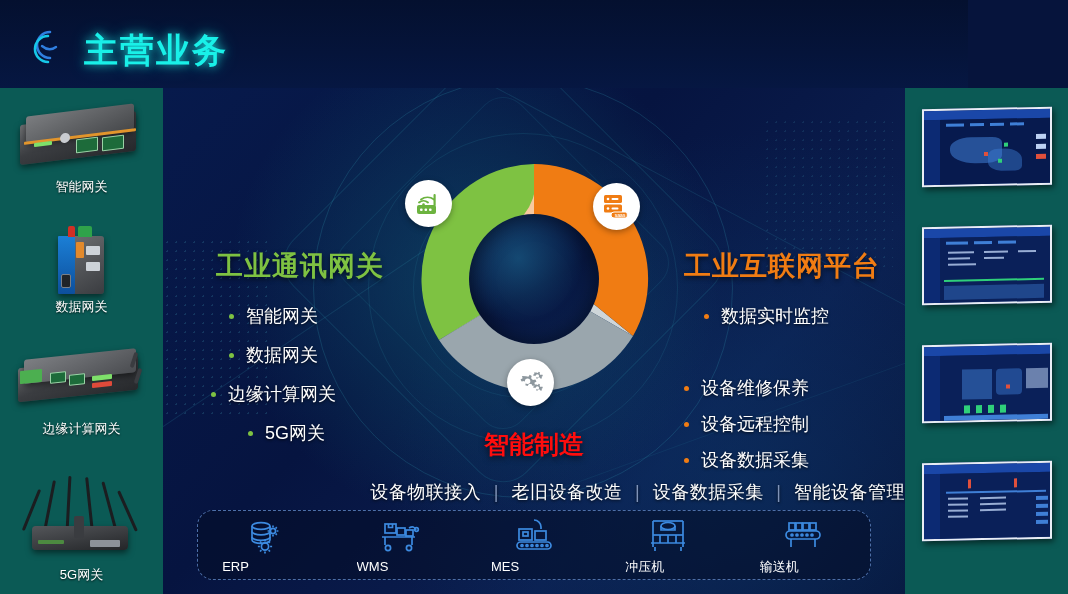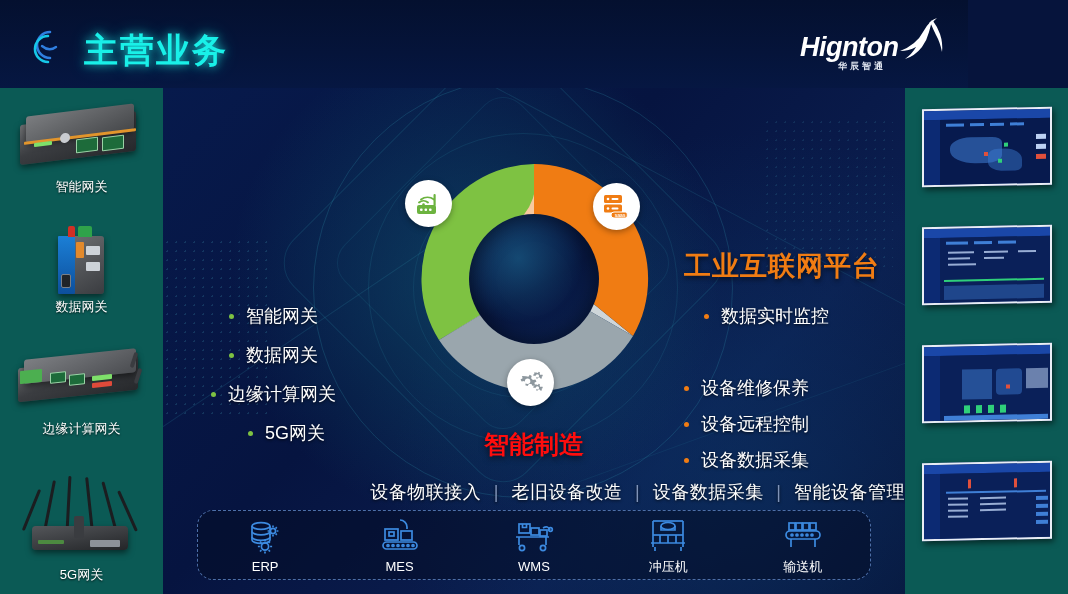--- a/index.html
+++ b/index.html
@@ -142,21 +142,21 @@
     text-shadow:0 1px 3px rgba(0,0,0,.8);
   }
   #sm-list .sep { color:#7f93b8; padding:0 7px; }
 
   #icon-bar {
     position:absolute; left:34px; top:422px; width:674px; height:70px;
     border:1px dashed #4d6fa8; border-radius:16px;
     background:rgba(4,13,38,.55);
     display:flex; align-items:center; justify-content:space-around;
   }
-  .ib-item { width:86px; text-align:center; }
+  .ib-item { width:86px; }
   .ib-glyph { height:40px; display:flex; align-items:flex-end; justify-content:center; }
   .ib-label {
     margin-top:3px; font-size:13px; color:#ffffff;
     white-space:nowrap; overflow:hidden; text-overflow:ellipsis;
   }
 
   svg { display:block; overflow:visible; }
 </style>
 </head>
 <body>
@@ -168,31 +168,20 @@
     <div id="header-logo-mark">
       <svg width="42" height="42" viewBox="0 0 42 42">
         <path d="M22 6 A13 13 0 1 0 22 32" fill="none" stroke="#2f7fe0" stroke-width="2.6" stroke-linecap="round"></path>
         <path d="M20 36 A13 13 0 1 1 20 10" fill="none" stroke="#16c7e8" stroke-width="2.6" stroke-linecap="round"></path>
         <path d="M14 20 q7 6 14 1" fill="none" stroke="#2f7fe0" stroke-width="2.4" stroke-linecap="round"></path>
       </svg>
     </div>
 
     <div id="header-title">主营业务</div>
 
-    <div id="brand">
-      <div id="brand-mark">
-        <svg width="56" height="56" viewBox="0 0 56 56">
-          <path d="M40 6 q-5 5 -9 12 q-3 6 -9 11 q-6 5 -14 8 q9 0 16-4 q-4 7 -11 12 q10-3 17-12 q5-7 7-15 q2-7 3-12 z" fill="#ffffff"></path>
-          <path d="M41 7 q4 5 7 13 q3 9 2 18 q-2-10 -6-17 q-3-6 -5-11 z" fill="#ffffff"></path>
-          <path d="M37 9 q4-4 8-5 q-4 3 -6 7 z" fill="#ffffff"></path>
-        </svg>
-      </div>
-      <div id="brand-word">Hignton</div>
-      <div id="brand-sub">华辰智通</div>
-    </div>
   </div>
 
   <div class="rail" id="rail-left">
 
     <div class="rail-item" style="top:14px">
       <div class="device-shot">
         <div class="dev-body" style="left:8px; top:16px; width:116px; height:40px; transform:skewY(-7deg);"></div>
         <div class="dev-body" style="left:14px; top:8px; width:108px; height:26px; transform:skewY(-7deg); background:linear-gradient(160deg,#7b7d80,#45474a);"></div>
         <div class="dev-accent" style="left:12px; top:33px; width:112px; height:3px; background:#e2952c; transform:skewY(-7deg);"></div>
         <div class="dev-accent" style="left:64px; top:36px; width:22px; height:14px; background:#1d6b3a; border:1px solid #9ad3a6; transform:skewY(-7deg);"></div>
@@ -340,20 +329,21 @@
     <div class="bg-ring" style="left:205px; top:45px; width:310px; height:310px; border-color:rgba(60,190,205,.12)"></div>
     <div class="bg-ring" style="left:250px; top:90px; width:220px; height:220px; border-color:rgba(60,190,205,.10)"></div>
     <div class="bg-hex" style="left:175px; top:10px; width:330px; height:330px; border-radius:34px;"></div>
     <div class="bg-hex" style="left:215px; top:50px; width:250px; height:250px; border-radius:26px; border-color:rgba(60,190,205,.10)"></div>
     <div class="bg-line" style="left:-40px; top:210px; width:460px; height:1px; transform:rotate(-34deg);"></div>
     <div class="bg-line" style="left:300px; top:120px; width:520px; height:1px; transform:rotate(28deg);"></div>
     <div class="bg-line" style="left:380px; top:330px; width:420px; height:1px; transform:rotate(-20deg); opacity:.6"></div>
     <div class="bg-dotgrid" style="left:0px; top:150px; width:110px; height:180px;"></div>
     <div class="bg-dotgrid" style="left:600px; top:30px; width:130px; height:150px; opacity:.16"></div>
 
+    <div class="col-head" id="head-left">工业通讯网关</div>
 
     <div class="bullet-row" style="left:66px; top:216px">
       <span class="dot dot-g"></span>
       <span>智能网关</span>
     </div>
     <div class="bullet-row" style="left:66px; top:255px">
       <span class="dot dot-g"></span>
       <span>数据网关</span>
     </div>
     <div class="bullet-row" style="left:48px; top:294px">
@@ -461,20 +451,38 @@
             <path d="M6 8 v14 c0 1.9 4 3.4 9 3.4 s9-1.5 9-3.4 V8"></path>
             <path d="M6 13.5 c0 1.9 4 3.4 9 3.4 s9-1.5 9-3.4"></path>
             <path d="M6 19 c0 1.9 4 3.4 9 3.4 s9-1.5 9-3.4"></path>
             <circle cx="27" cy="13" r="2.6"></circle>
             <path d="M27 9.2 v-1.6 M27 18.4 v-1.6 M30.8 13 h1.6 M21.6 13 h1.6 M29.7 10.3 l1.1-1.1 M23.2 16.8 l1.1-1.1 M29.7 15.7 l1.1 1.1 M23.2 9.2 l1.1 1.1"></path>
             <circle cx="19" cy="28.5" r="3.6"></circle>
             <path d="M19 23.4 v-2 M19 35.6 v-2 M24.1 28.5 h2 M11.9 28.5 h2 M22.6 24.9 l1.4-1.4 M14 33.5 l1.4-1.4 M22.6 32.1 l1.4 1.4 M14 23.5 l1.4 1.4"></path>
           </svg>
         </div>
         <div class="ib-label">ERP</div>
+      </div>
+
+      <div class="ib-item">
+        <div class="ib-glyph">
+          <svg width="42" height="38" viewBox="0 0 42 38" fill="none" stroke="#3c8ae0" stroke-width="1.7">
+            <rect x="6" y="6" width="11" height="9"></rect>
+            <path d="M9.5 6 v3.5 h4 V6"></path>
+            <rect x="18" y="10" width="8" height="7"></rect>
+            <rect x="27" y="12" width="7" height="6"></rect>
+            <path d="M3 19 h33"></path>
+            <path d="M6 19 v8 M33 19 v8"></path>
+            <circle cx="9" cy="30" r="2.6"></circle>
+            <circle cx="30" cy="30" r="2.6"></circle>
+            <path d="M30 10 q5-3 7 2"></path>
+            <circle cx="37.5" cy="11.5" r="1.8"></circle>
+          </svg>
+        </div>
+        <div class="ib-label">WMS</div>
       </div>
 
       <div class="ib-item">
         <div class="ib-glyph">
           <svg width="44" height="38" viewBox="0 0 44 38" fill="none" stroke="#3c8ae0" stroke-width="1.7">
             <path d="M22 2 a7 7 0 0 1 7 7 v2"></path>
             <rect x="7" y="11" width="13" height="11"></rect>
             <rect x="11" y="14" width="5" height="4"></rect>
             <rect x="23" y="13" width="11" height="9"></rect>
             <rect x="5" y="24" width="34" height="7" rx="3.5"></rect>
@@ -485,38 +493,20 @@
             <circle cx="30" cy="27.5" r="1"></circle>
             <circle cx="35" cy="27.5" r="1"></circle>
           </svg>
         </div>
         <div class="ib-label">MES</div>
       </div>
 
       <div class="ib-item">
         <div class="ib-glyph">
           <svg width="42" height="38" viewBox="0 0 42 38" fill="none" stroke="#3c8ae0" stroke-width="1.7">
-            <rect x="6" y="6" width="11" height="9"></rect>
-            <path d="M9.5 6 v3.5 h4 V6"></path>
-            <rect x="18" y="10" width="8" height="7"></rect>
-            <rect x="27" y="12" width="7" height="6"></rect>
-            <path d="M3 19 h33"></path>
-            <path d="M6 19 v8 M33 19 v8"></path>
-            <circle cx="9" cy="30" r="2.6"></circle>
-            <circle cx="30" cy="30" r="2.6"></circle>
-            <path d="M30 10 q5-3 7 2"></path>
-            <circle cx="37.5" cy="11.5" r="1.8"></circle>
-          </svg>
-        </div>
-        <div class="ib-label">WMS</div>
-      </div>
-
-      <div class="ib-item">
-        <div class="ib-glyph">
-          <svg width="42" height="38" viewBox="0 0 42 38" fill="none" stroke="#3c8ae0" stroke-width="1.7">
             <path d="M6 4 v26 M36 4 v26"></path>
             <path d="M6 4 h30"></path>
             <ellipse cx="21" cy="9" rx="7" ry="3.5"></ellipse>
             <path d="M14 9 v4 h14 v-4"></path>
             <path d="M6 18 h30"></path>
             <path d="M13 18 v8 M21 18 v8 M29 18 v8"></path>
             <path d="M4 26 h34"></path>
             <path d="M8 30 v4 M34 30 v4"></path>
           </svg>
         </div>

